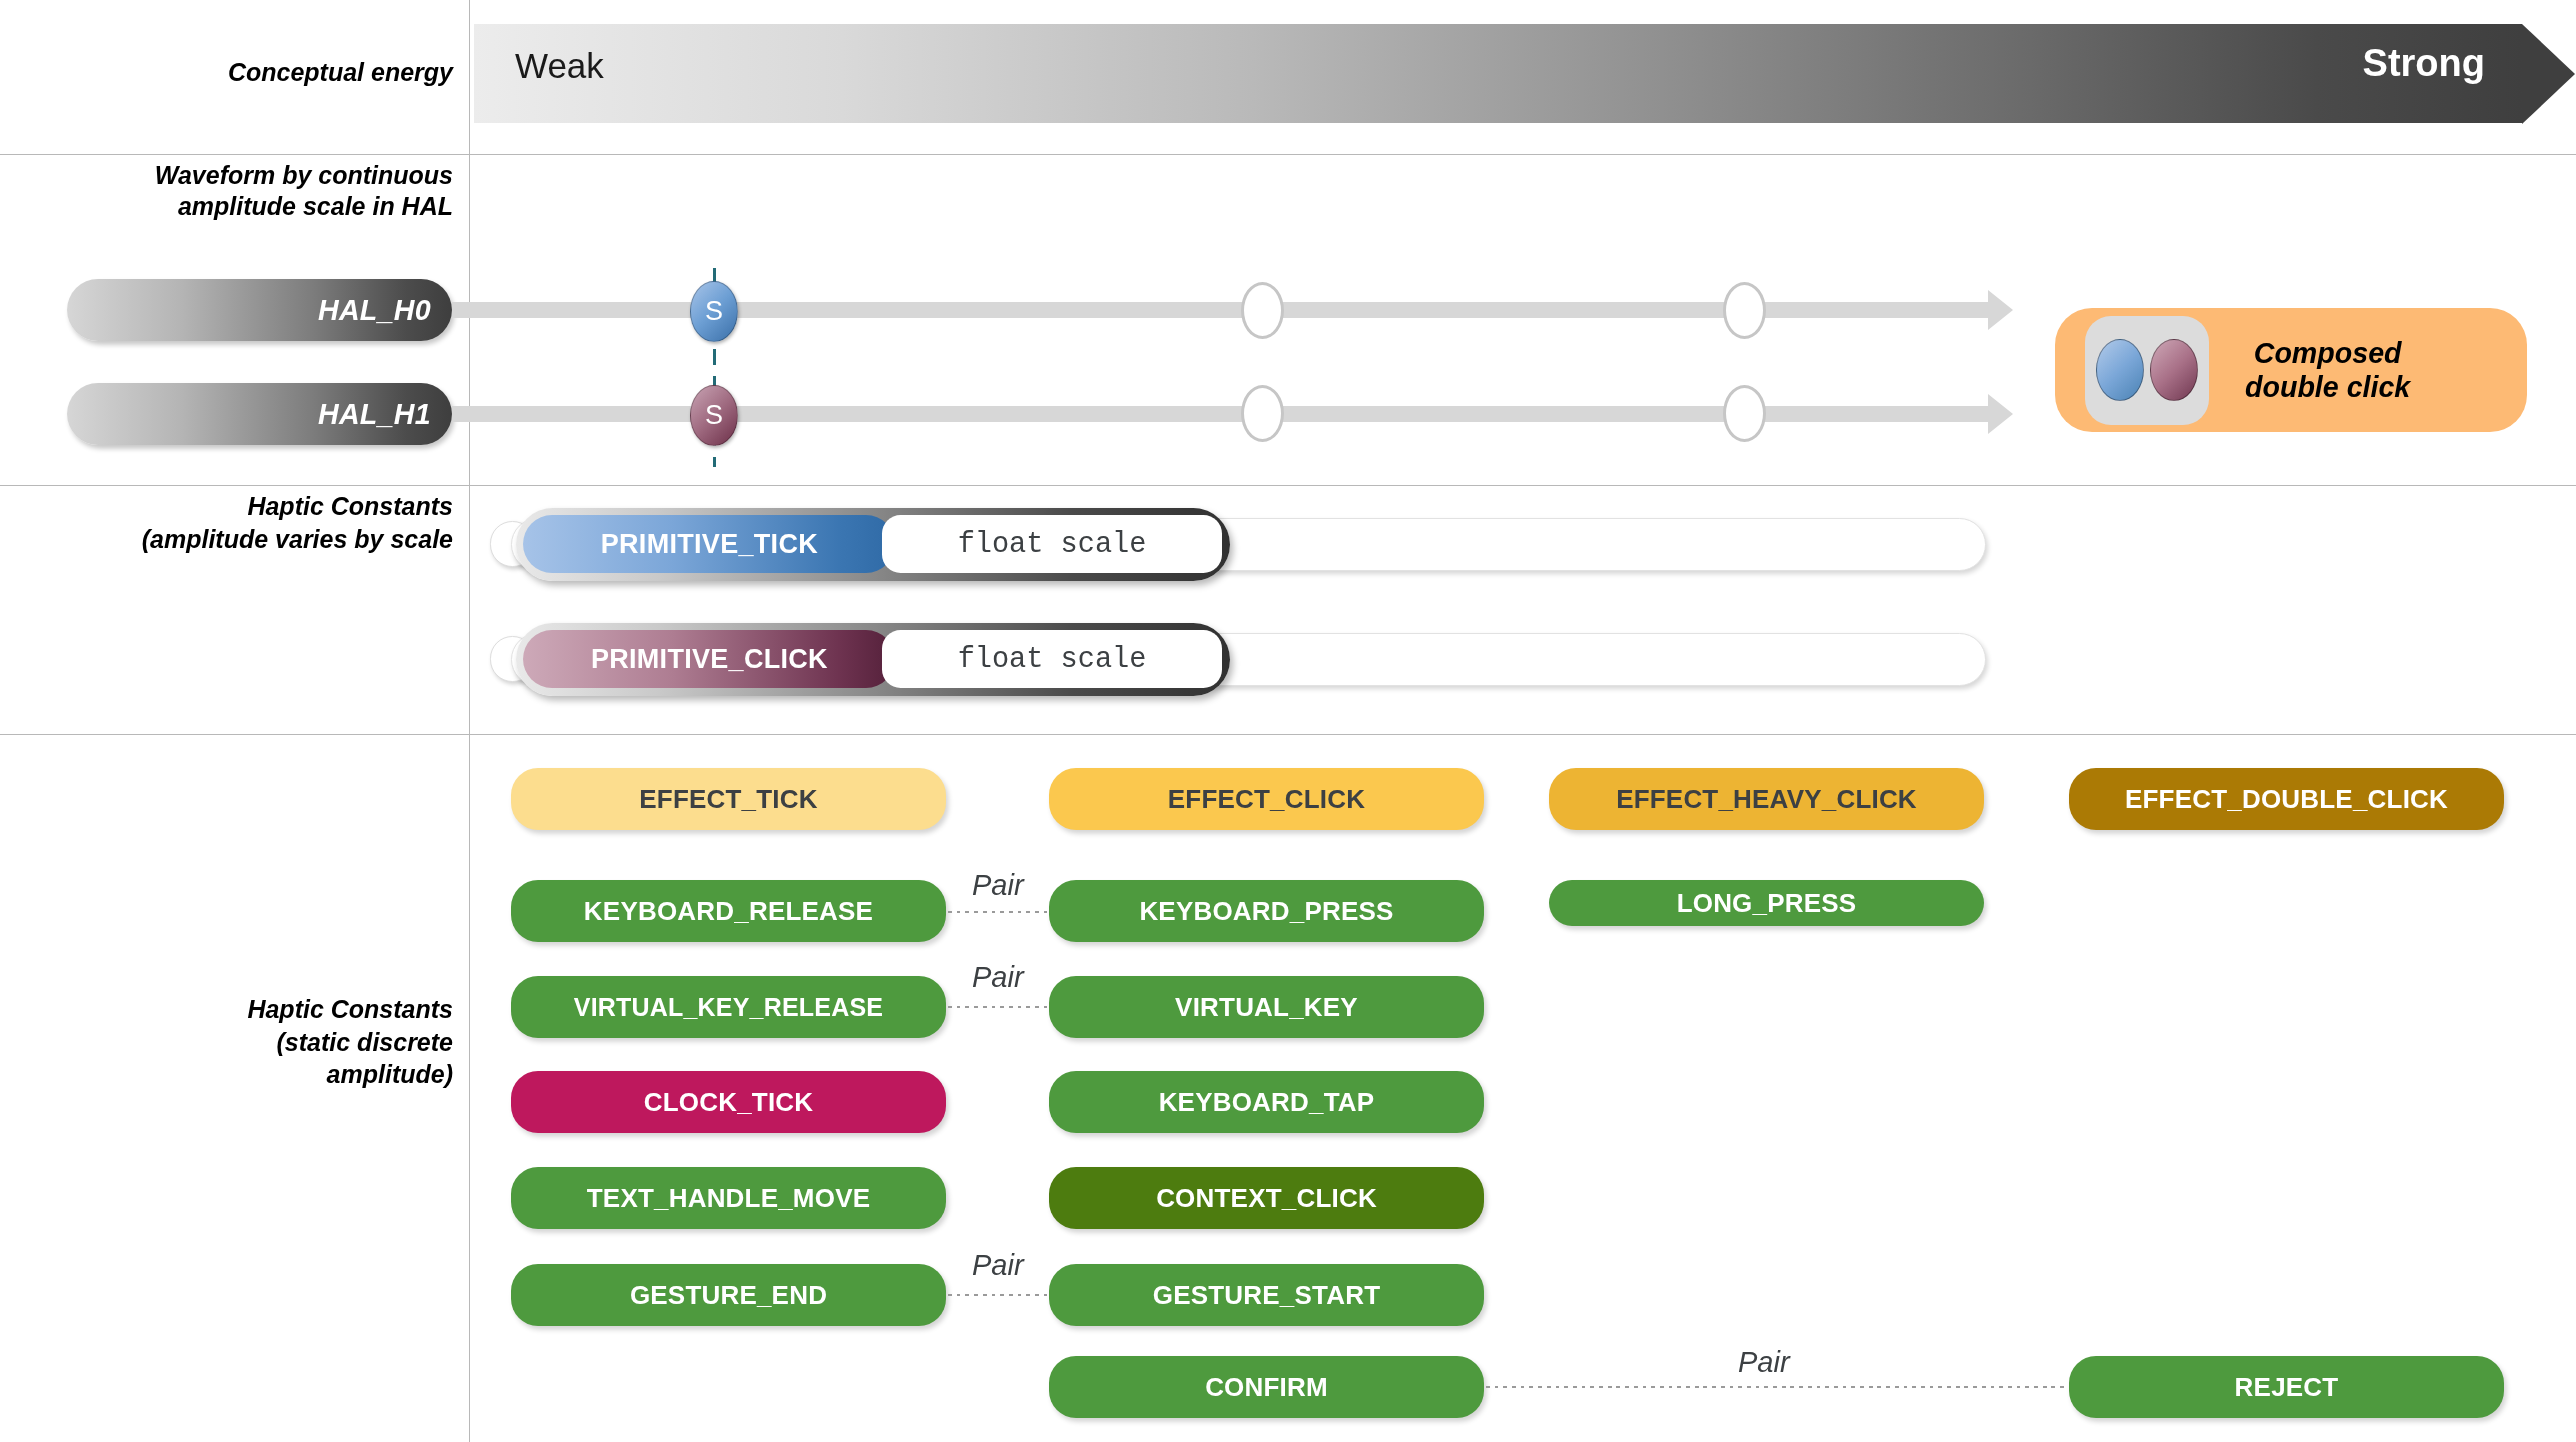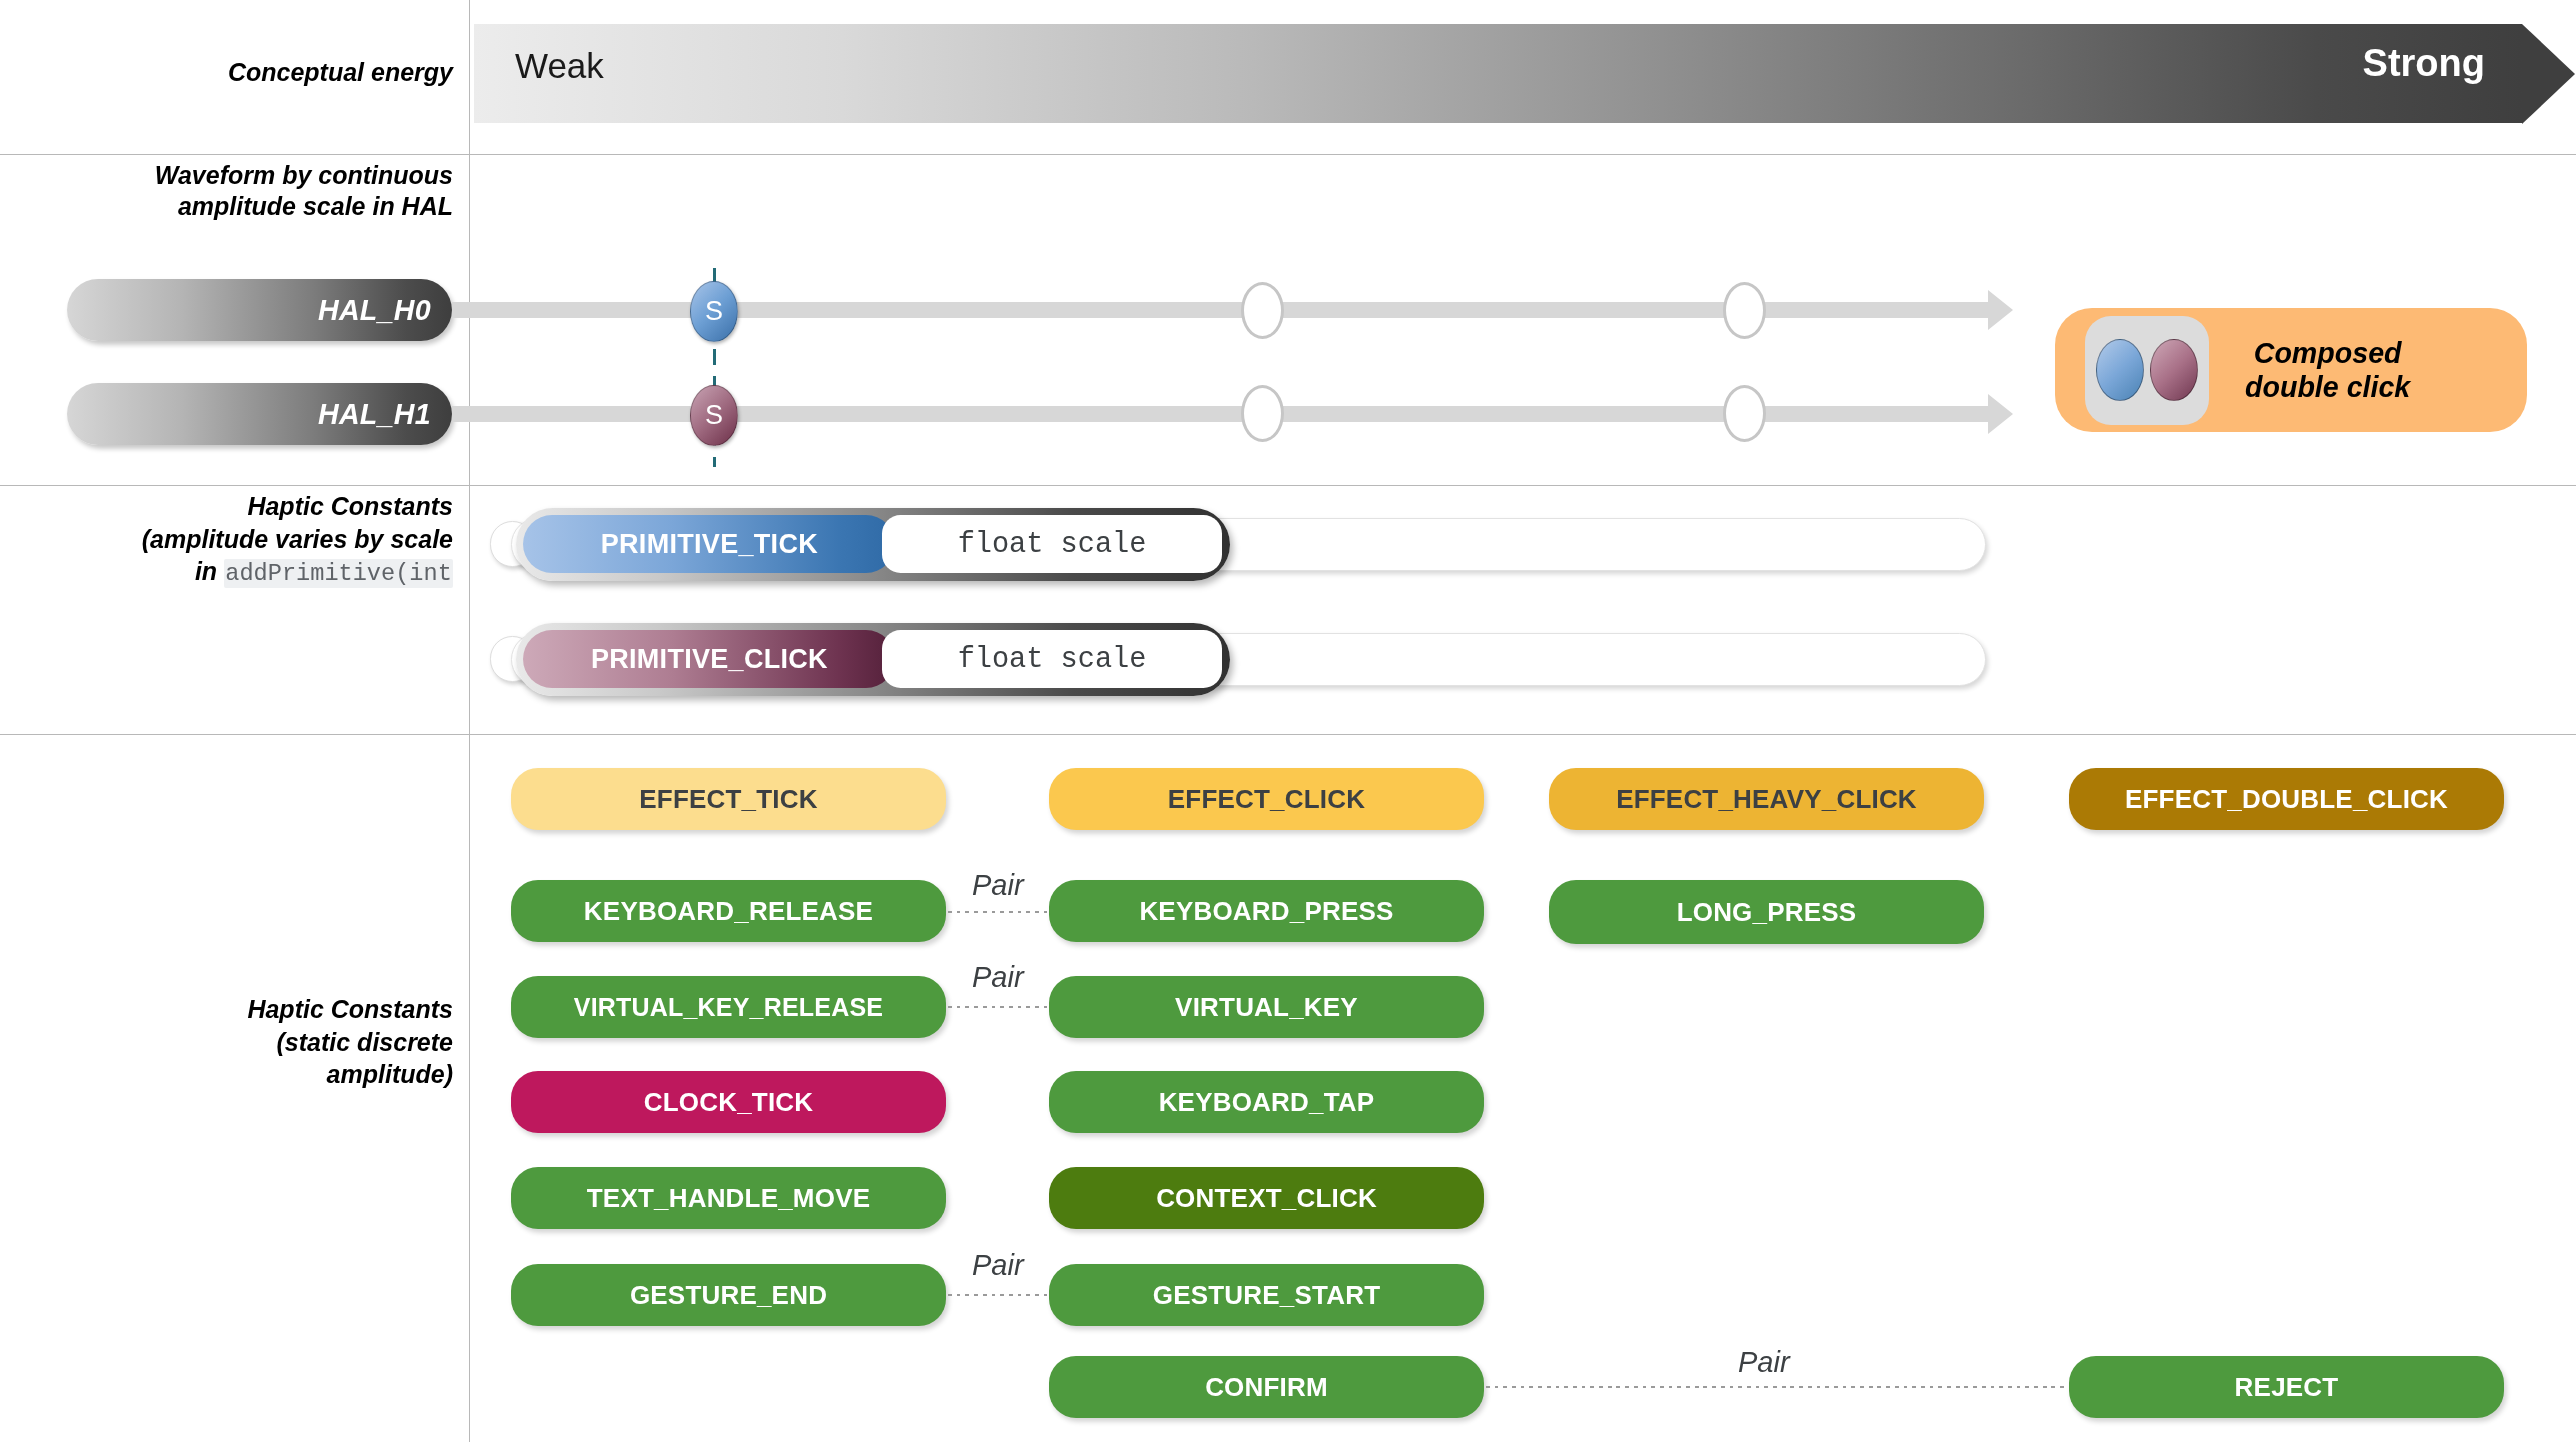--- a/index.html
+++ b/index.html
@@ -205,21 +205,20 @@
   </div>
   <div class="composed-text">
     <div>Composed</div>
     <div>double click</div>
   </div>
 </div>
 
 <div class="rowlabel" style="left:0;top:490px;width:453px;line-height:1.3;">
   <div>Haptic Constants</div>
   <div>(amplitude varies by scale</div>
-  <div><span>in </span><span class="code">addPrimitive(int</span></div>
 </div>
 
 <div class="prim-row" style="left:490px;top:504px;width:1502px;">
   <div class="prim-knob"></div>
   <div class="prim-bar" style="width:1475px;"></div>
   <div class="prim-holder" style="width:714px;">
     <div class="prim-chip blue" style="width:372px;">
       <span>PRIMITIVE_TICK</span>
     </div>
     <div class="prim-value" style="left:366px;width:340px;">
@@ -263,21 +262,21 @@
 <div class="pill" style="left:511px;top:880px;width:435px;height:62px;background:#4e9a3e;color:#fff;">
   <span>KEYBOARD_RELEASE</span>
 </div>
 <div class="pair-line" style="left:948px;top:911px;width:99px;"></div>
 <div class="pair-label" style="left:972px;top:869px;">
   <span>Pair</span>
 </div>
 <div class="pill" style="left:1049px;top:880px;width:435px;height:62px;background:#4e9a3e;color:#fff;">
   <span>KEYBOARD_PRESS</span>
 </div>
-<div class="pill" style="left:1549px;top:880px;width:435px;height:64px;background:#4e9a3e;color:#fff;text-align:right;">
+<div class="pill" style="left:1549px;top:880px;width:435px;height:46px;background:#4e9a3e;color:#fff;text-align:right;">
   <span>LONG_PRESS</span>
 </div>
 
 <div class="pill" style="left:511px;top:976px;width:435px;height:62px;background:#4e9a3e;color:#fff;font-size:25px;">
   <span>VIRTUAL_KEY_RELEASE</span>
 </div>
 <div class="pair-line" style="left:948px;top:1006px;width:99px;"></div>
 <div class="pair-label" style="left:972px;top:961px;">
   <span>Pair</span>
 </div>

